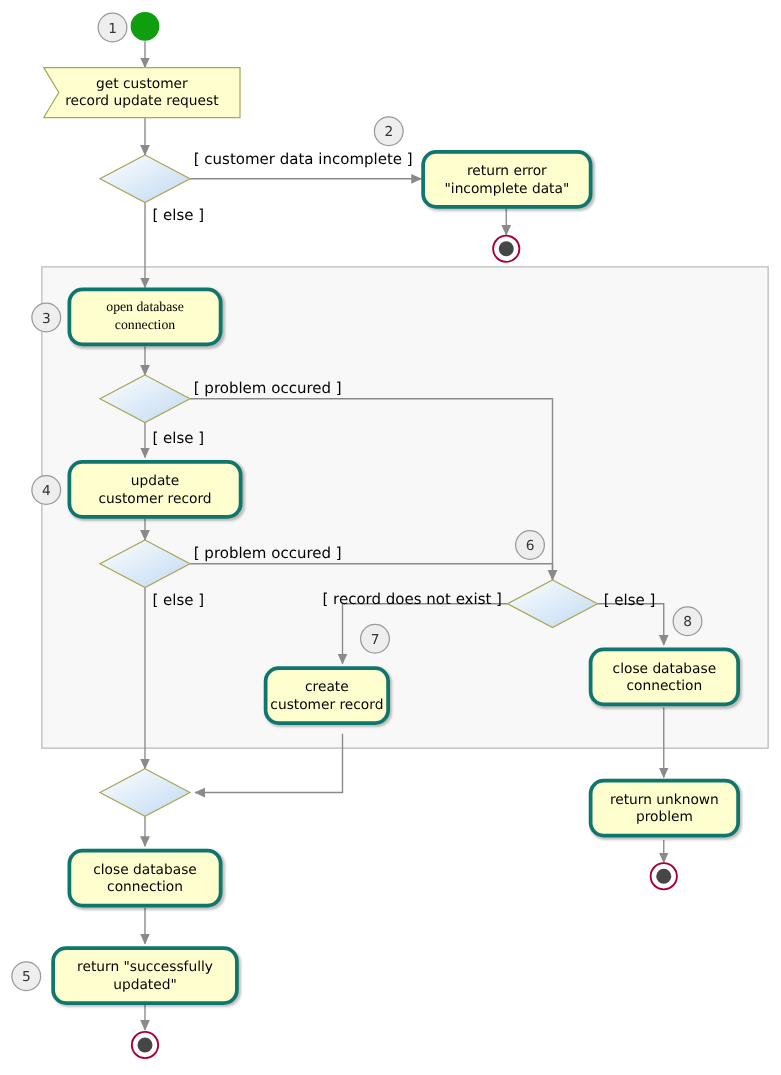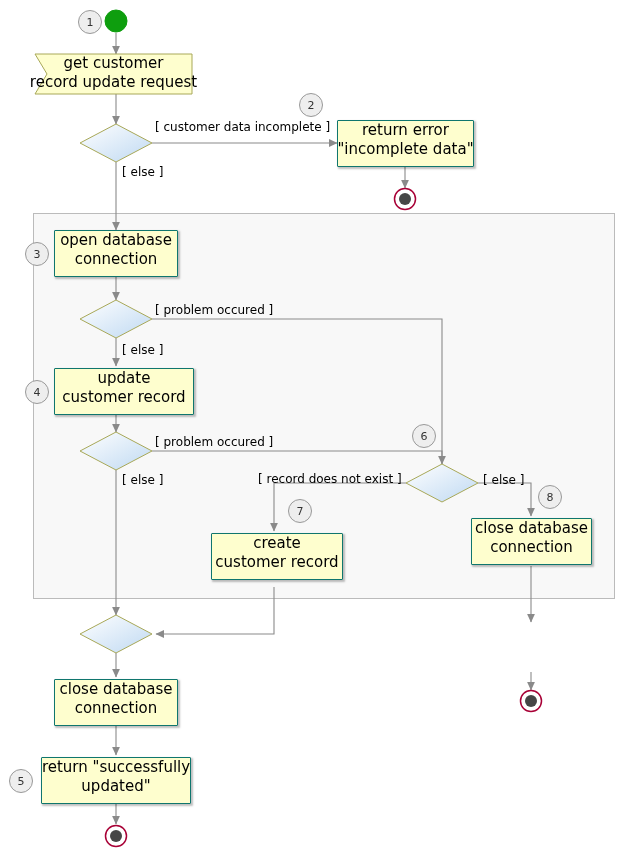--- a/index.html
+++ b/index.html
@@ -20,32 +20,32 @@
     left: 0;
     top: 0;
     width: 625px;
     height: 860px;
     pointer-events: none;
   }
   .node {
     position: absolute;
     box-sizing: border-box;
     display: flex;
-    align-items: flex-start;
+    align-items: center;
     justify-content: center;
     text-align: center;
-    font-size: 15px;
+    font-size: 11px;
     color: #000000;
     line-height: 1.25;
     white-space: pre;
   }
   .activity {
     background: #FEFECE;
-    border: 1px solid #0f766e;
-    border-radius: 1px;
+    border: 3px solid #0f766e;
+    border-radius: 12px;
     box-shadow: 1.5px 1.5px 2px rgba(0,0,0,0.25);
   }
   .label-text {
     position: absolute;
     font-size: 12px;
     color: #000000;
     white-space: pre;
   }
   .circle-num {
     position: absolute;
@@ -150,40 +150,44 @@
   <div class="node" style="left:35px;top:54px;width:157px;height:40px;">
     <span>get customer
 record update request</span>
   </div>
 
   <div class="node activity" style="left:337px;top:120px;width:137px;height:47px;">
     <span>return error
 "incomplete data"</span>
   </div>
 
-  <div class="node activity" style="left:54px;top:230px;width:124px;height:47px;">
+  <div class="node activity" style="left:54px;top:230px;width:124px;height:47px;font-family:Liberation Serif, serif;">
     <span>open database
 connection</span>
   </div>
 
   <div class="node activity" style="left:54px;top:368px;width:140px;height:47px;">
     <span>update
 customer record</span>
   </div>
 
-  <div class="node activity" style="left:211px;top:533px;width:132px;height:47px;">
+  <div class="node activity" style="left:211px;top:533px;width:101px;height:47px;">
     <span>create
 customer record</span>
   </div>
 
   <div class="node activity" style="left:471px;top:518px;width:121px;height:47px;">
     <span>close database
 connection</span>
   </div>
 
+  <div class="node activity" style="left:471px;top:623px;width:121px;height:47px;">
+    <span>return unknown
+problem</span>
+  </div>
 
   <div class="node activity" style="left:54px;top:679px;width:124px;height:47px;">
     <span>close database
 connection</span>
   </div>
 
   <div class="node activity" style="left:41px;top:757px;width:150px;height:47px;">
     <span>return "successfully
 updated"</span>
   </div>

